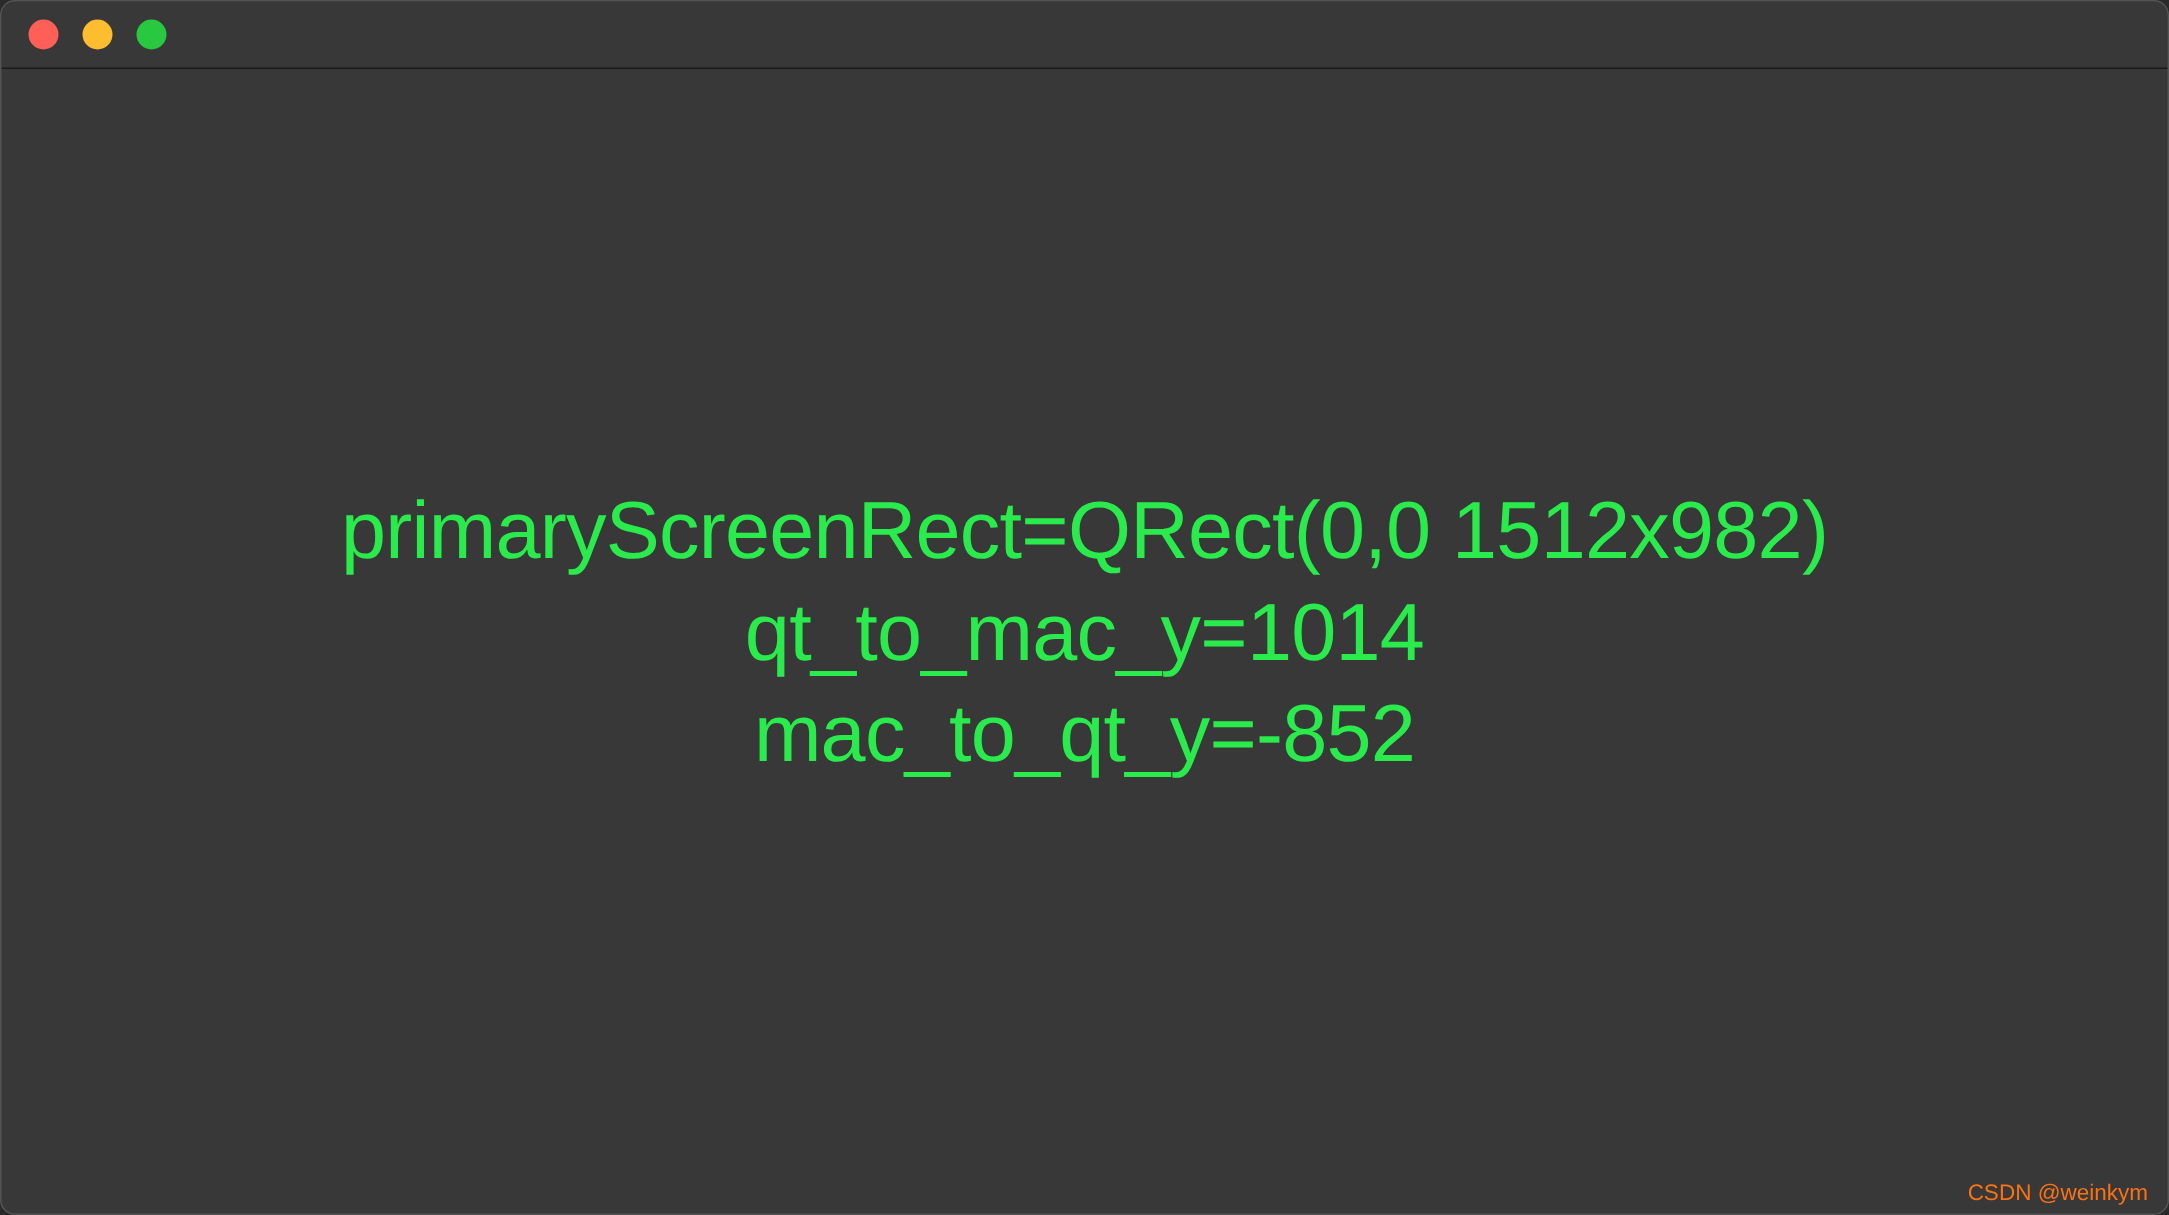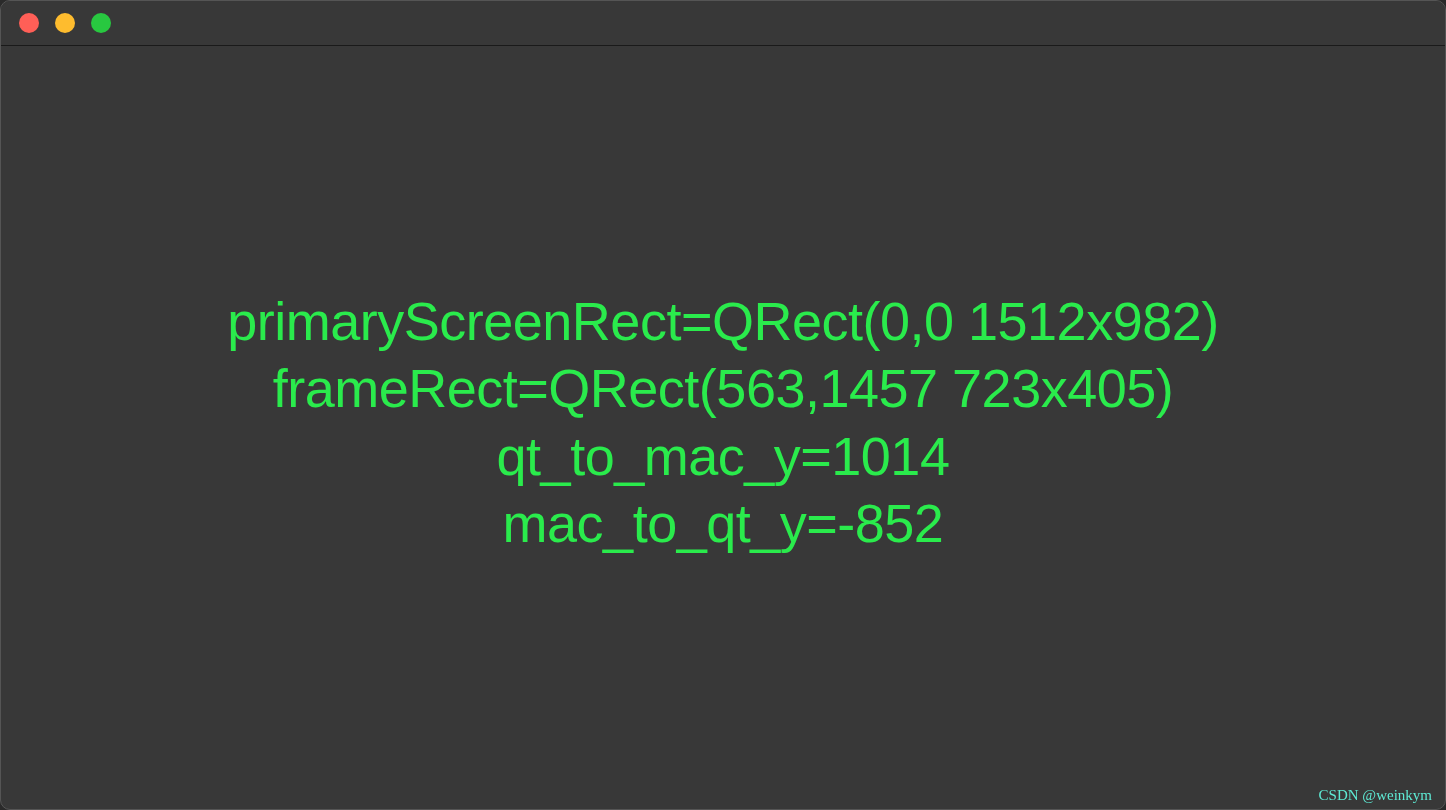--- a/index.html
+++ b/index.html
@@ -72,35 +72,34 @@
       letter-spacing: -0.5px;
       line-height: 1.25;
       text-align: center;
       font-family: -apple-system, BlinkMacSystemFont, "Helvetica Neue", Helvetica, Arial, sans-serif;
     }
     
     .watermark {
       position: absolute;
       bottom: 6px;
       right: 14px;
-      color: #5eead4;
+      color: #f97316;
       font-size: 15px;
-      font-family: Liberation Serif, serif;
+      font-family: Liberation Sans, sans-serif;
     }
   </style>
 </head>
 <body>
 
 <div class="window">
   <div class="titlebar">
     <div class="traffic-light close"></div>
     <div class="traffic-light minimize"></div>
     <div class="traffic-light zoom"></div>
   </div>
   <div class="content">
     <div class="debug-line">primaryScreenRect=QRect(0,0 1512x982)</div>
-    <div class="debug-line">frameRect=QRect(563,1457 723x405)</div>
     <div class="debug-line">qt_to_mac_y=1014</div>
     <div class="debug-line">mac_to_qt_y=-852</div>
   </div>
 </div>
 
 <div class="watermark">CSDN @weinkym</div>
 
 </body></html>

